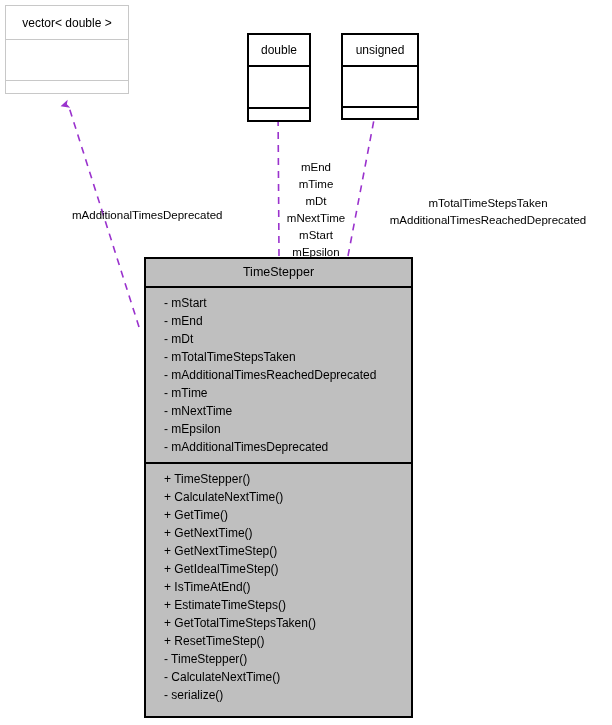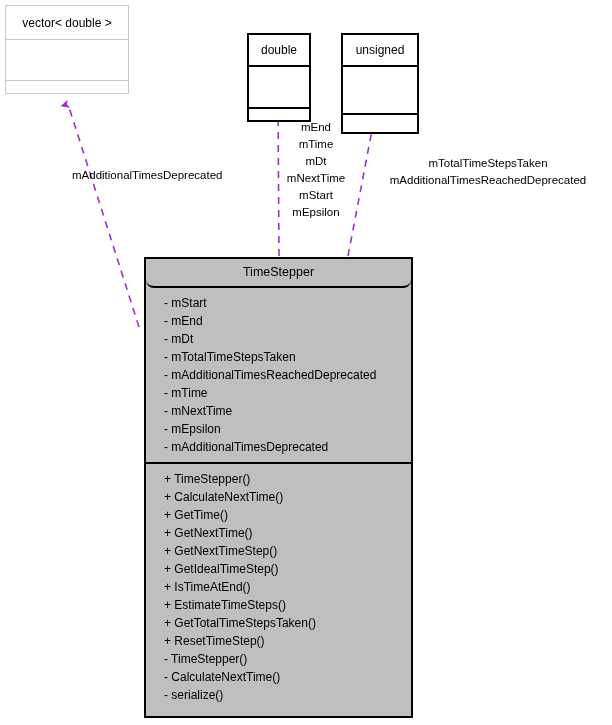--- a/index.html
+++ b/index.html
@@ -53,40 +53,40 @@
     justify-content: center;
   }
   .uml-sep-plain { border-bottom: 1px solid #c8c8c8; }
   .uml-sep-strong { border-bottom: 2px solid #000000; }
   .uml-compartment { flex: 1 1 auto; }
 
   
   .uml-box.highlight .uml-title {
     height: 27px;
     font-size: 12.5px;
-    border-radius: 8px;
   }
   .members {
     padding: 6px 0 6px 0;
   }
   .member {
     font-size: 12px;
     color: #000000;
     line-height: 18px;
     padding-left: 18px;
     white-space: nowrap;
   }
 
   
   .edge-label {
     position: absolute;
     font-size: 11.5px;
     color: #000000;
     line-height: 17px;
     white-space: nowrap;
+    margin-top: 40px;
   }
   .edge-label.center { text-align: center; }
 </style>
 </head>
 <body>
 
 <div id="canvas">
 
   <svg class="edges" viewBox="0 0 612 725" xmlns="http://www.w3.org/2000/svg">
     <defs>
@@ -113,21 +113,21 @@
     <div class="uml-compartment uml-sep-plain" style="height:28px;"></div>
     <div class="uml-compartment"></div>
   </div>
 
   <div class="uml-box strong" style="left:247px; top:5px; width:64px; height:89px;">
     <div class="uml-title uml-sep-strong" style="height:30px;">double</div>
     <div class="uml-compartment uml-sep-strong" style="height:28px;"></div>
     <div class="uml-compartment"></div>
   </div>
 
-  <div class="uml-box strong" style="left:341px; top:5px; width:78px; height:101px;">
+  <div class="uml-box strong" style="left:341px; top:5px; width:78px; height:87px;">
     <div class="uml-title uml-sep-strong" style="height:30px;">unsigned</div>
     <div class="uml-compartment uml-sep-strong" style="height:28px;"></div>
     <div class="uml-compartment"></div>
   </div>
 
   <div class="edge-label" style="left:72px; top:167px;">mAdditionalTimesDeprecated</div>
 
   <div class="edge-label center" style="left:276px; top:119px; width:80px;">
     <div>mEnd</div>
     <div>mTime</div>

